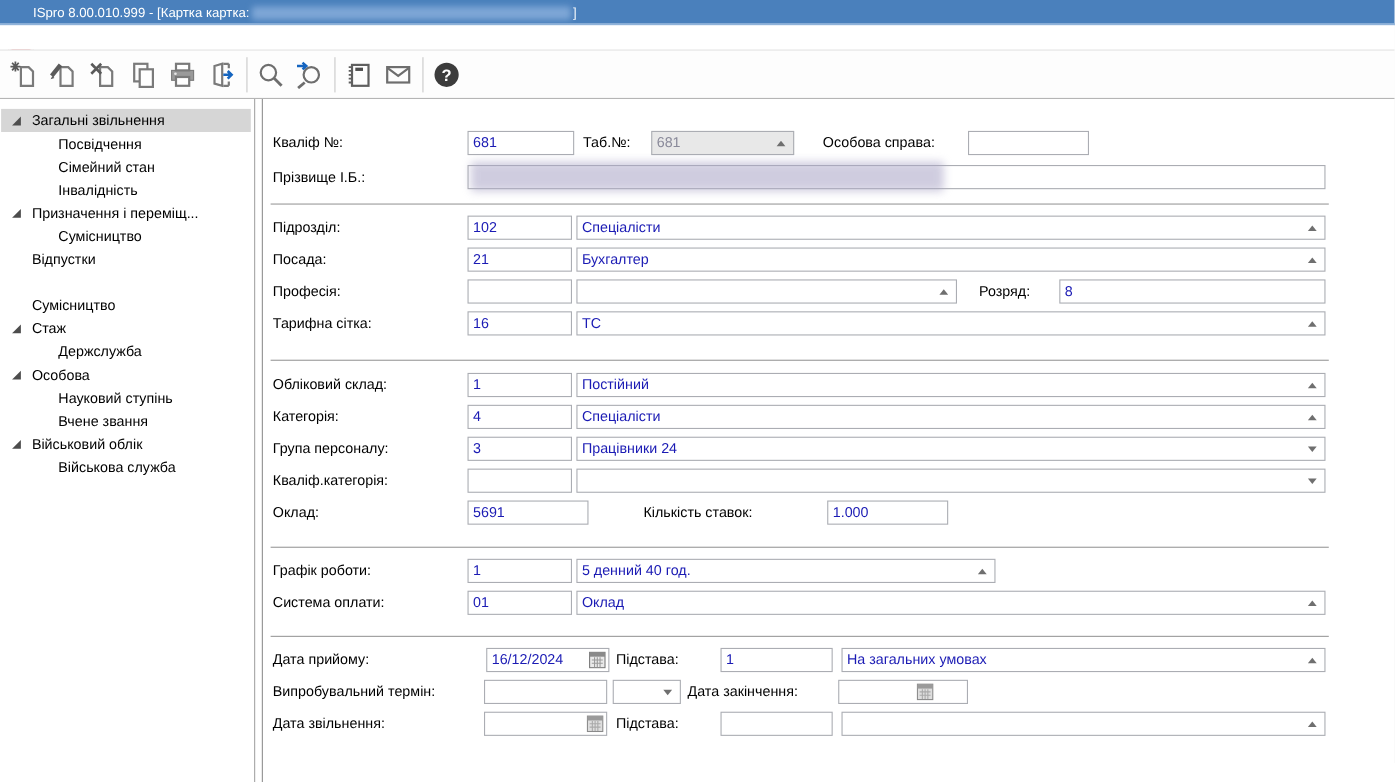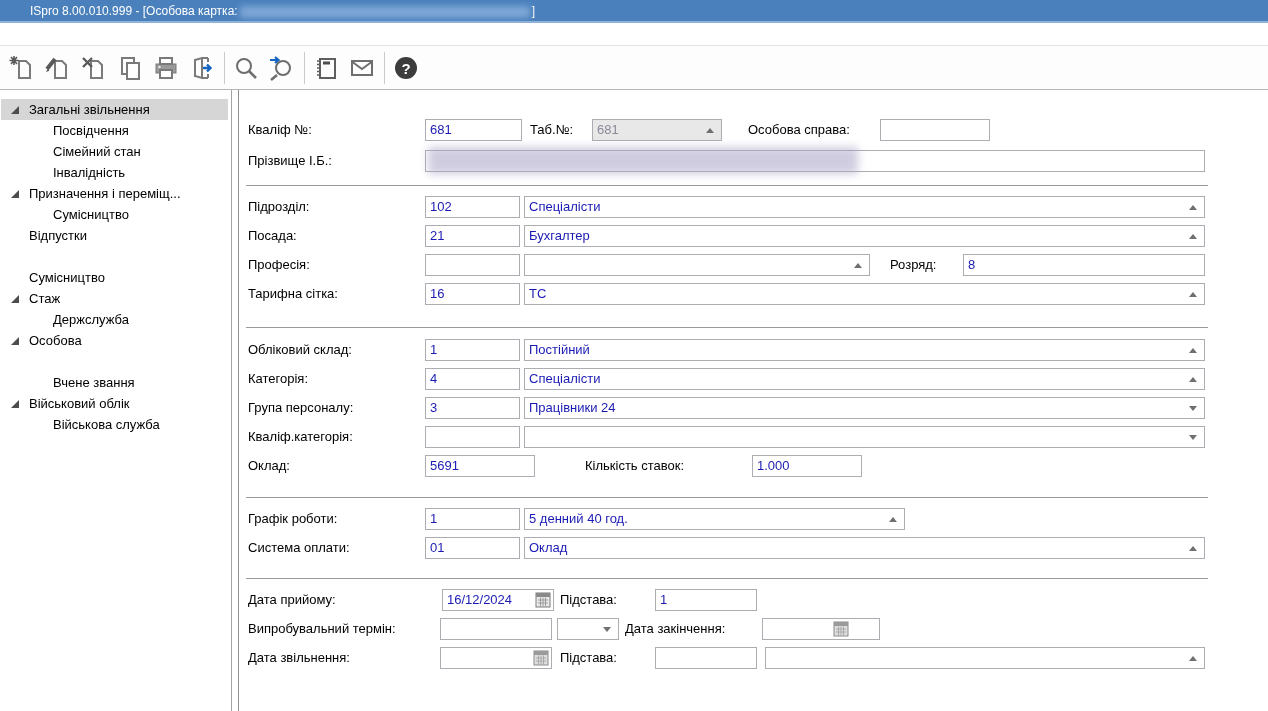--- a/index.html
+++ b/index.html
@@ -49,21 +49,21 @@
              opacity:.55;filter:blur(4px);border-radius:3px;}
   svg{display:block;}
 </style>
 </head>
 <body>
 
 <div class="app">
 
   <div class="titlebar">
     <div class="logo">IS</div>
-    <div class="title-text"><span>ISpro 8.00.010.999 - [Особова картка:</span><span class="blur-title"></span><span>]</span></div>
+    <div class="title-text"><span>ISpro 8.00.010.999 - [Картка картка:</span><span class="blur-title"></span><span>]</span></div>
   </div>
 
   <div class="menubar">
     <div class="menu-item" style="left:19px">Реєстр</div>
     <div class="menu-item" style="left:140px">Правка</div>
     <div class="menu-item" style="left:257px">Вид</div>
     <div class="menu-item" style="left:345px">Сервіс</div>
     <div class="menu-item" style="left:456px">?</div>
   </div>
 
@@ -175,20 +175,23 @@
     <div class="titem" style="top:198px">
         <span class="tri"></span>
         <span class="tlabel-parent">Стаж</span>
       </div>
     <div class="titem" style="top:219px">
         <span class="tlabel-child">Держслужба</span>
       </div>
     <div class="titem" style="top:240px">
         <span class="tri"></span>
         <span class="tlabel-parent">Особова</span>
+      </div>
+    <div class="titem" style="top:261px">
+        <span class="tlabel-child">Науковий ступінь</span>
       </div>
     <div class="titem" style="top:282px">
         <span class="tlabel-child">Вчене звання</span>
       </div>
     <div class="titem" style="top:303px">
         <span class="tri"></span>
         <span class="tlabel-parent">Військовий облік</span>
       </div>
     <div class="titem" style="top:324px">
         <span class="tlabel-child">Військова служба</span>
@@ -267,20 +270,21 @@
   <div class="bx" style="left:442px;top:589px;width:112px"><span>16/12/2024</span>
     <span class="cal" style="right:2px">
         <svg width="16" height="16" viewBox="0 0 16 16">
           <rect x="1" y="1" width="14" height="14" fill="#eaeaea" stroke="#7a7a7a"></rect>
           <rect x="1" y="1" width="14" height="4" fill="#8a8a8a"></rect>
           <path d="M3 8 h10 M3 11 h10 M5.5 5.5 v9 M8 5.5 v9 M10.5 5.5 v9" stroke="#9a9a9a" stroke-width="1"></path>
         </svg>
       </span></div>
   <div class="lbl" style="left:560px;top:589px">Підстава:</div>
   <div class="bx" style="left:655px;top:589px;width:102px"><span>1</span></div>
+  <div class="bx" style="left:765px;top:589px;width:440px"><span>На загальних умовах</span><span class="arr-up"></span></div>
 
   <div class="lbl" style="left:248px;top:618px">Випробувальний термін:</div>
   <div class="bx" style="left:440px;top:618px;width:112px"><span></span></div>
   <div class="bx" style="left:557px;top:618px;width:62px"><span></span><span class="arr-dn"></span></div>
   <div class="lbl" style="left:625px;top:618px">Дата закінчення:</div>
   <div class="bx" style="left:762px;top:618px;width:118px"><span></span>
     <span class="cal" style="right:30px">
         <svg width="16" height="16" viewBox="0 0 16 16">
           <rect x="1" y="1" width="14" height="14" fill="#dedede" stroke="#8a8a8a"></rect>
           <rect x="1" y="1" width="14" height="4" fill="#9a9a9a"></rect>

